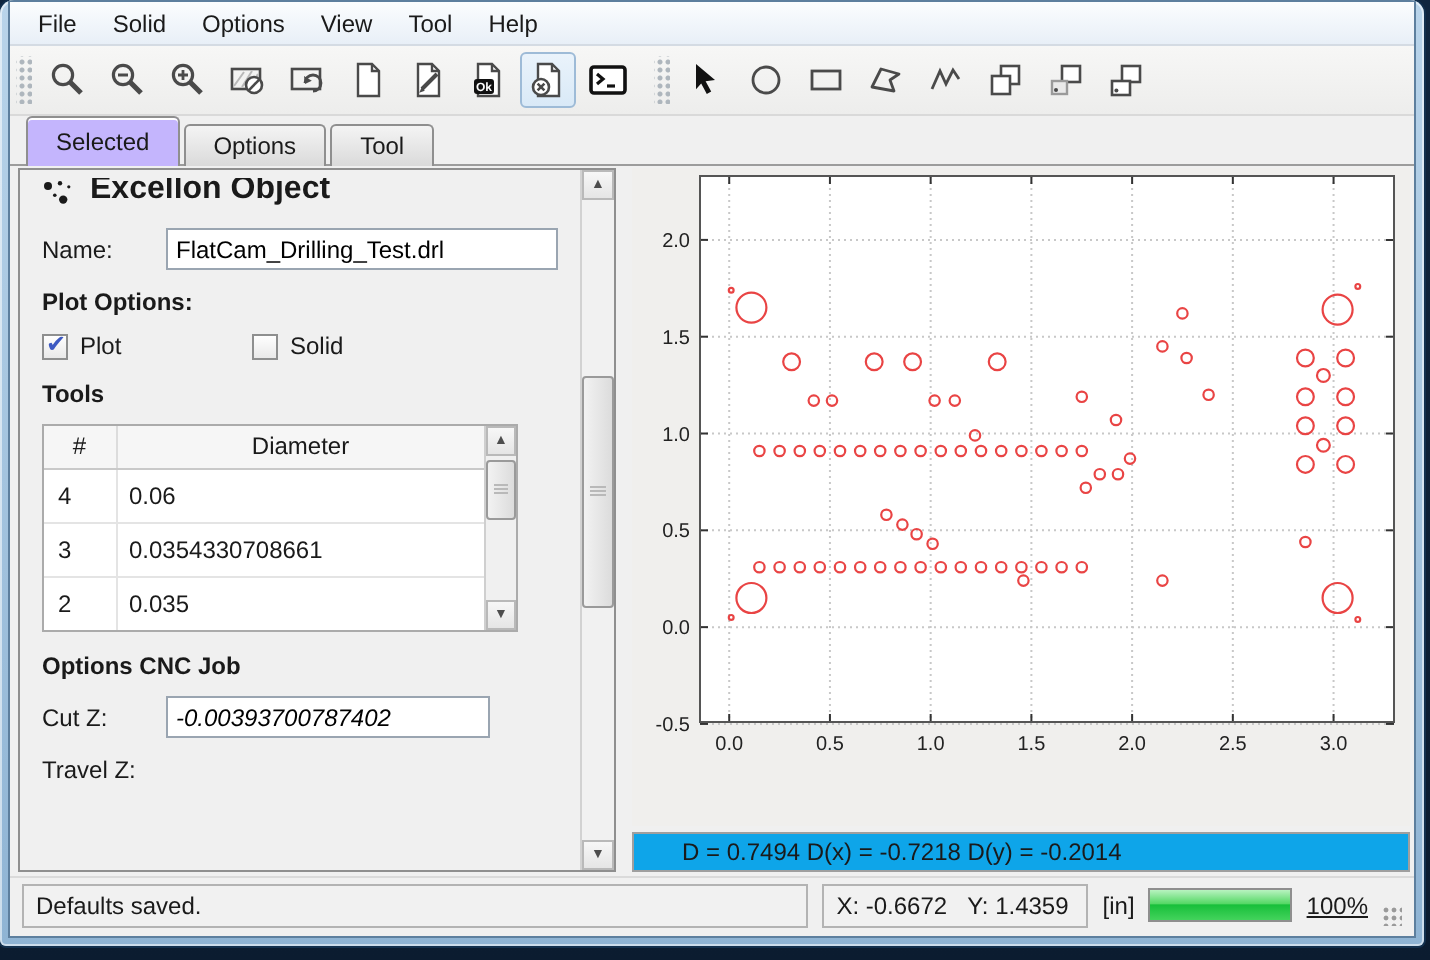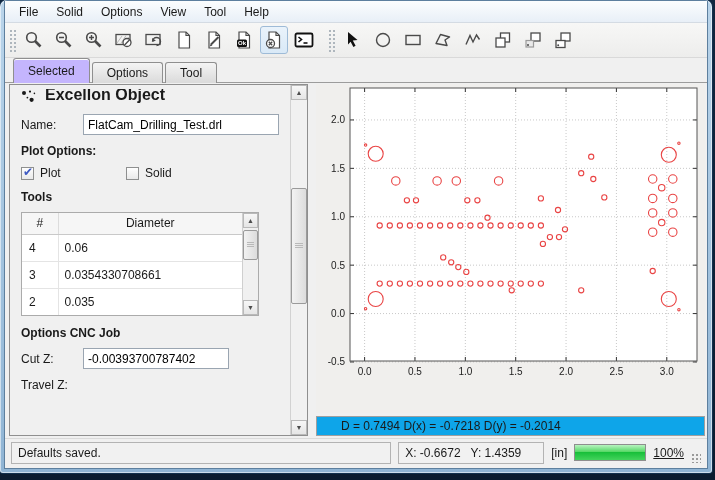--- a/index.html
+++ b/index.html
@@ -66,21 +66,21 @@
                 display:flex; overflow:hidden; }
   .panel-scroll { flex:1; padding:4px 4px 0 11px; overflow:hidden; position:relative; }
   .obj-head { display:flex; align-items:flex-end; height:17px; overflow:hidden; margin-bottom:8px; }
   .obj-head .drill-ico { margin:0 8px 1px 0; flex:0 0 16px; }
   .obj-head h2 { font-size:16px; font-weight:bold; margin-top:-8px; line-height:22px; white-space:nowrap; }
   .frow { display:flex; align-items:center; margin-bottom:9px; }
   .frow label { width:62px; font-size:12px; }
   .frow input { height:21px; border:1px solid #9aa5b1; background:#fff; font-family:"Liberation Sans",sans-serif;
                 font-size:12px; padding:0 4px; }
   .name-input { width:196px; }
-  .small-input { width:146px; }
+  .small-input { width:162px;font-style:italic; }
   .bold-label { font-weight:bold; font-size:12px; margin:4px 0 8px; }
   .check-row { display:flex; margin-bottom:10px; }
   .check-item { display:flex; align-items:center; width:105px; }
   .cbox { width:13px; height:13px; border:1px solid #8e8f8f; background:linear-gradient(180deg,#fefefe,#e9e9e9);
           margin-right:6px; position:relative; }
   .cbox.checked::after { content:"✔"; position:absolute; left:1px; top:-3px; font-size:12px; color:#3d59c2; }
 
   .tools-table { width:238px; border:1px solid #ababab; background:#fff; height:104px;
                  overflow:hidden; display:flex; margin-bottom:10px; }
   .ttable { flex:1; border-collapse:collapse; align-self:flex-start; width:100%; }
@@ -110,21 +110,21 @@
   .dbox { height:20px; flex:0 0 20px; margin-top:3px; border:1px solid #9f9f9f; background:#0ea5e9;
           font-size:12px; line-height:18px; padding-left:24px; white-space:nowrap; overflow:hidden; }
 
   
   .statusbar { height:30px; flex:0 0 30px; display:flex; align-items:center; gap:7px;
                padding:0 6px 2px 6px; background:#f0f0f0; border-top:1px solid #dadada; position:relative; }
   .sunken { border:1px solid #b3b3b3; background:#f1f1f1; height:22px; line-height:20px;
             padding:0 6px; white-space:nowrap; }
   .msg { flex:1; }
   .coords span { margin-right:10px; }
-  .coords span:last-child { margin-right:16px;text-align:right; }
+  .coords span:last-child { margin-right:3px;text-align:right; }
   .units { font-size:12px; }
   .pbar { width:72px; height:17px; border:1px solid #8e8e8e; background:#fdfdfd; position:relative; overflow:hidden; }
   .pfill { position:absolute; left:0; top:0; bottom:0;
            background:linear-gradient(180deg,#b8f3c0 0%,#57d867 45%,#18bf3a 50%,#43d35c 100%); }
   .ppct { font-size:12px;text-decoration:underline; }
   .rgrip { width:10px; height:10px; align-self:flex-end; margin-bottom:3px;
            background-image:radial-gradient(circle 1px,#9a9a9a 1px,transparent 1.4px);
            background-size:4px 4px; }
 </style>
 </head>

